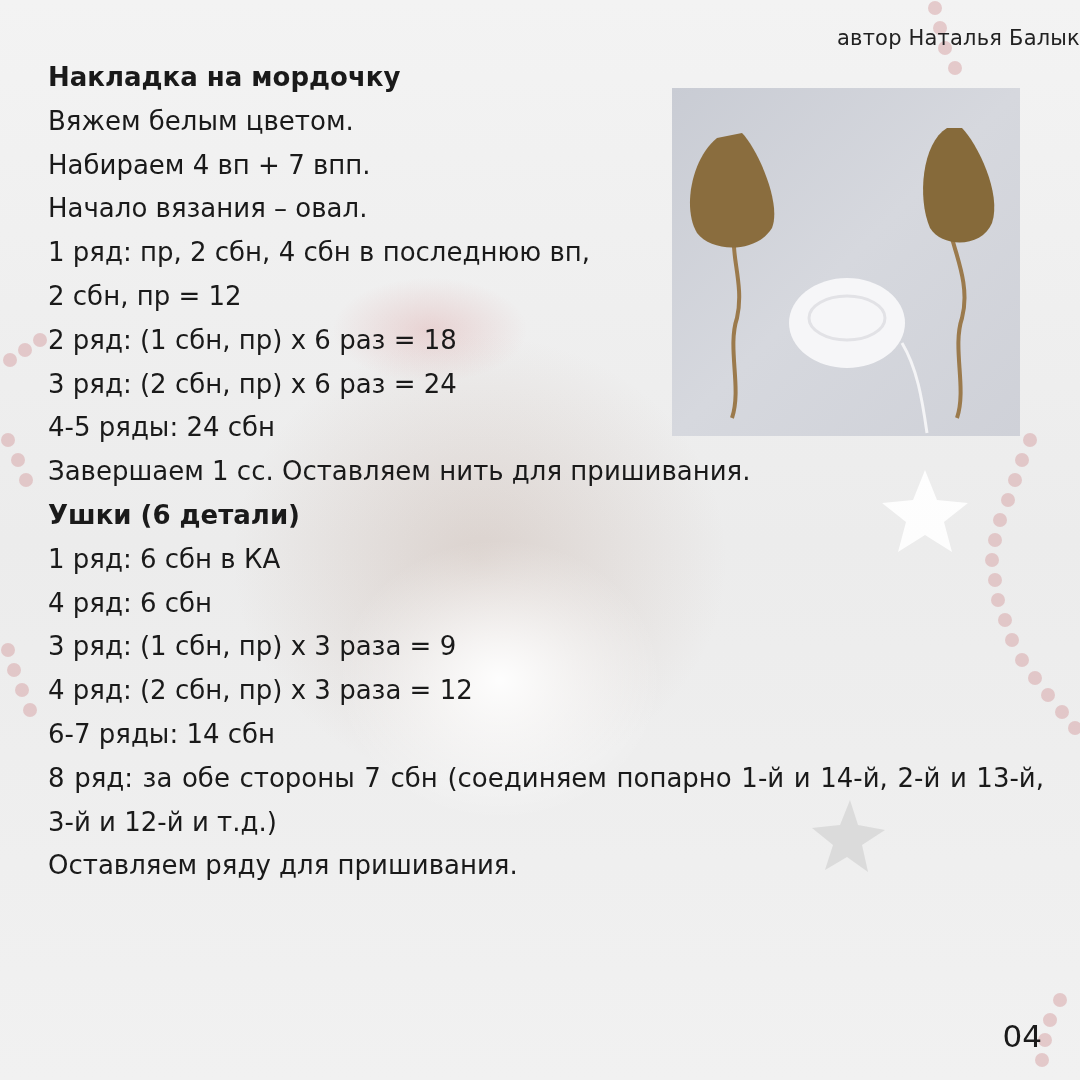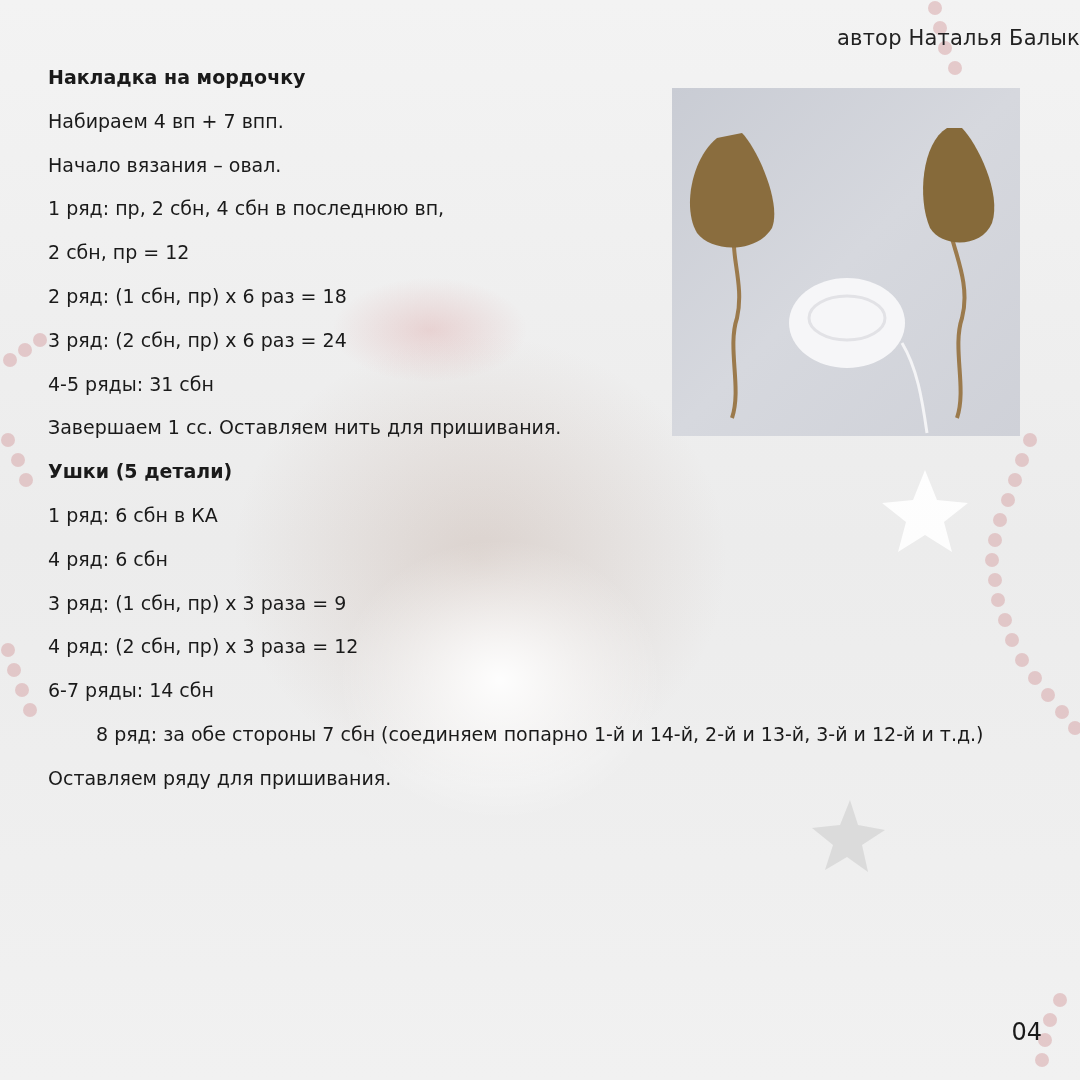--- a/index.html
+++ b/index.html
@@ -16,32 +16,32 @@
       radial-gradient(ellipse 130px 70px at 430px 330px, rgba(200,80,80,0.18) 0%, rgba(200,80,80,0) 75%),
       linear-gradient(180deg, #f3f3f3 0%, #ececec 50%, #f1f1f1 100%);
   }
   .beads { position:absolute; inset:0; pointer-events:none; }
   .author {
     position:absolute; top:26px; left:0; width:1080px; text-align:right;
     font-size:21px; color:#222; letter-spacing:0.2px;
   }
   .content {
     position:absolute; left:48px; top:56px; width:996px;
-    color:#1a1a1a; font-size:19px; line-height:43.8px;
+    color:#1a1a1a; font-size:26px; line-height:43.8px;
   }
   .content .h { font-weight:bold; }
   .content .line { white-space:nowrap; }
-  .content .just { text-align:justify; text-align-last:left; white-space:normal;margin-left:48px; }
+  .content .just { text-align:justify; text-align-last:left; white-space:normal; }
   .photo {
     position:absolute; left:672px; top:88px; width:348px; height:348px;
     background:linear-gradient(135deg,#c9ccd4 0%,#d6d8de 50%,#cfd1d8 100%);
     overflow:hidden;
   }
   .pagenum {
-    position:absolute; right:38px; top:1018px; font-size:24px; color:#1a1a1a;
+    position:absolute; right:38px; top:1018px; font-size:31px; color:#1a1a1a;
   }
 </style>
 </head>
 <body>
 
 <div class="bg"></div>
 
 <svg class="beads" width="1080" height="1080" viewBox="0 0 1080 1080">
   <g fill="#d9a9ab" opacity="0.55">
     <circle cx="935" cy="8" r="7"></circle>
@@ -92,29 +92,30 @@
     <path d="M45 50 C20 70 10 120 25 145 C40 165 85 165 100 140 C110 115 85 60 70 45 Z" fill="#8a6d3e"></path>
     <path d="M275 40 C250 55 245 110 258 140 C270 160 310 160 320 135 C330 105 305 55 290 40 Z" fill="#866a3a"></path>
     <ellipse cx="175" cy="235" rx="58" ry="45" fill="#f6f6f8"></ellipse>
     <ellipse cx="175" cy="230" rx="38" ry="22" fill="none" stroke="#e2e2e6" stroke-width="3"></ellipse>
     <path d="M230 255 C245 280 250 310 255 345" stroke="#f4f4f6" stroke-width="3" fill="none"></path>
   </svg>
 </div>
 
 <div class="content">
   <div class="line h">Накладка на мордочку</div>
+  <div class="line">Вяжем белым цветом.</div>
   <div class="line">Набираем 4 вп + 7 впп.</div>
   <div class="line">Начало вязания – овал.</div>
   <div class="line">1 ряд: пр, 2 сбн, 4 сбн в последнюю вп,</div>
   <div class="line">2 сбн, пр = 12</div>
   <div class="line">2 ряд: (1 сбн, пр) х 6 раз = 18</div>
   <div class="line">3 ряд: (2 сбн, пр) х 6 раз = 24</div>
-  <div class="line">4-5 ряды: 31 сбн</div>
+  <div class="line">4-5 ряды: 24 сбн</div>
   <div class="line">Завершаем 1 сс. Оставляем нить для пришивания.</div>
-  <div class="line h">Ушки (5 детали)</div>
+  <div class="line h">Ушки (6 детали)</div>
   <div class="line">1 ряд: 6 сбн в КА</div>
   <div class="line">4 ряд: 6 сбн</div>
   <div class="line">3 ряд: (1 сбн, пр) х 3 раза = 9</div>
   <div class="line">4 ряд: (2 сбн, пр) х 3 раза = 12</div>
   <div class="line">6-7 ряды: 14 сбн</div>
   <div class="just">8 ряд: за обе стороны 7 сбн (соединяем попарно 1-й и 14-й, 2-й и 13-й, 3-й и 12-й  и т.д.)</div>
   <div class="line">Оставляем ряду для пришивания.</div>
 </div>
 
 <div class="pagenum">04</div>

